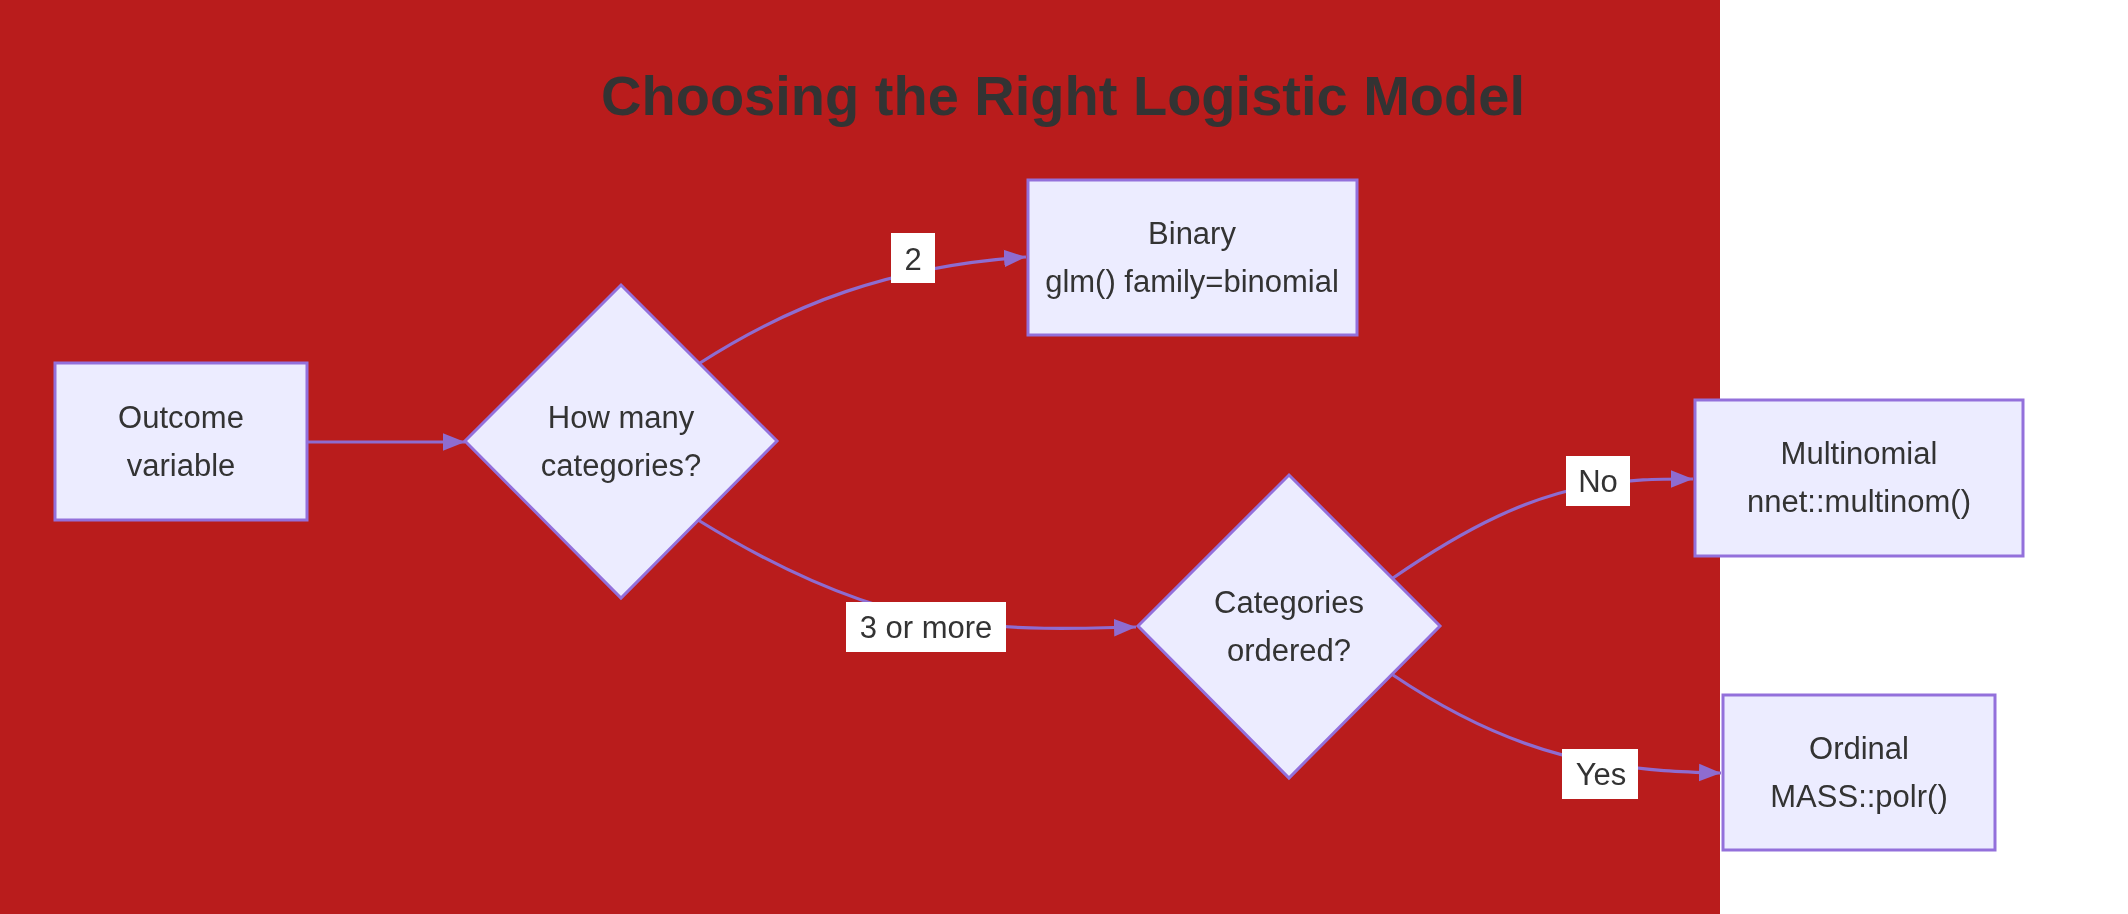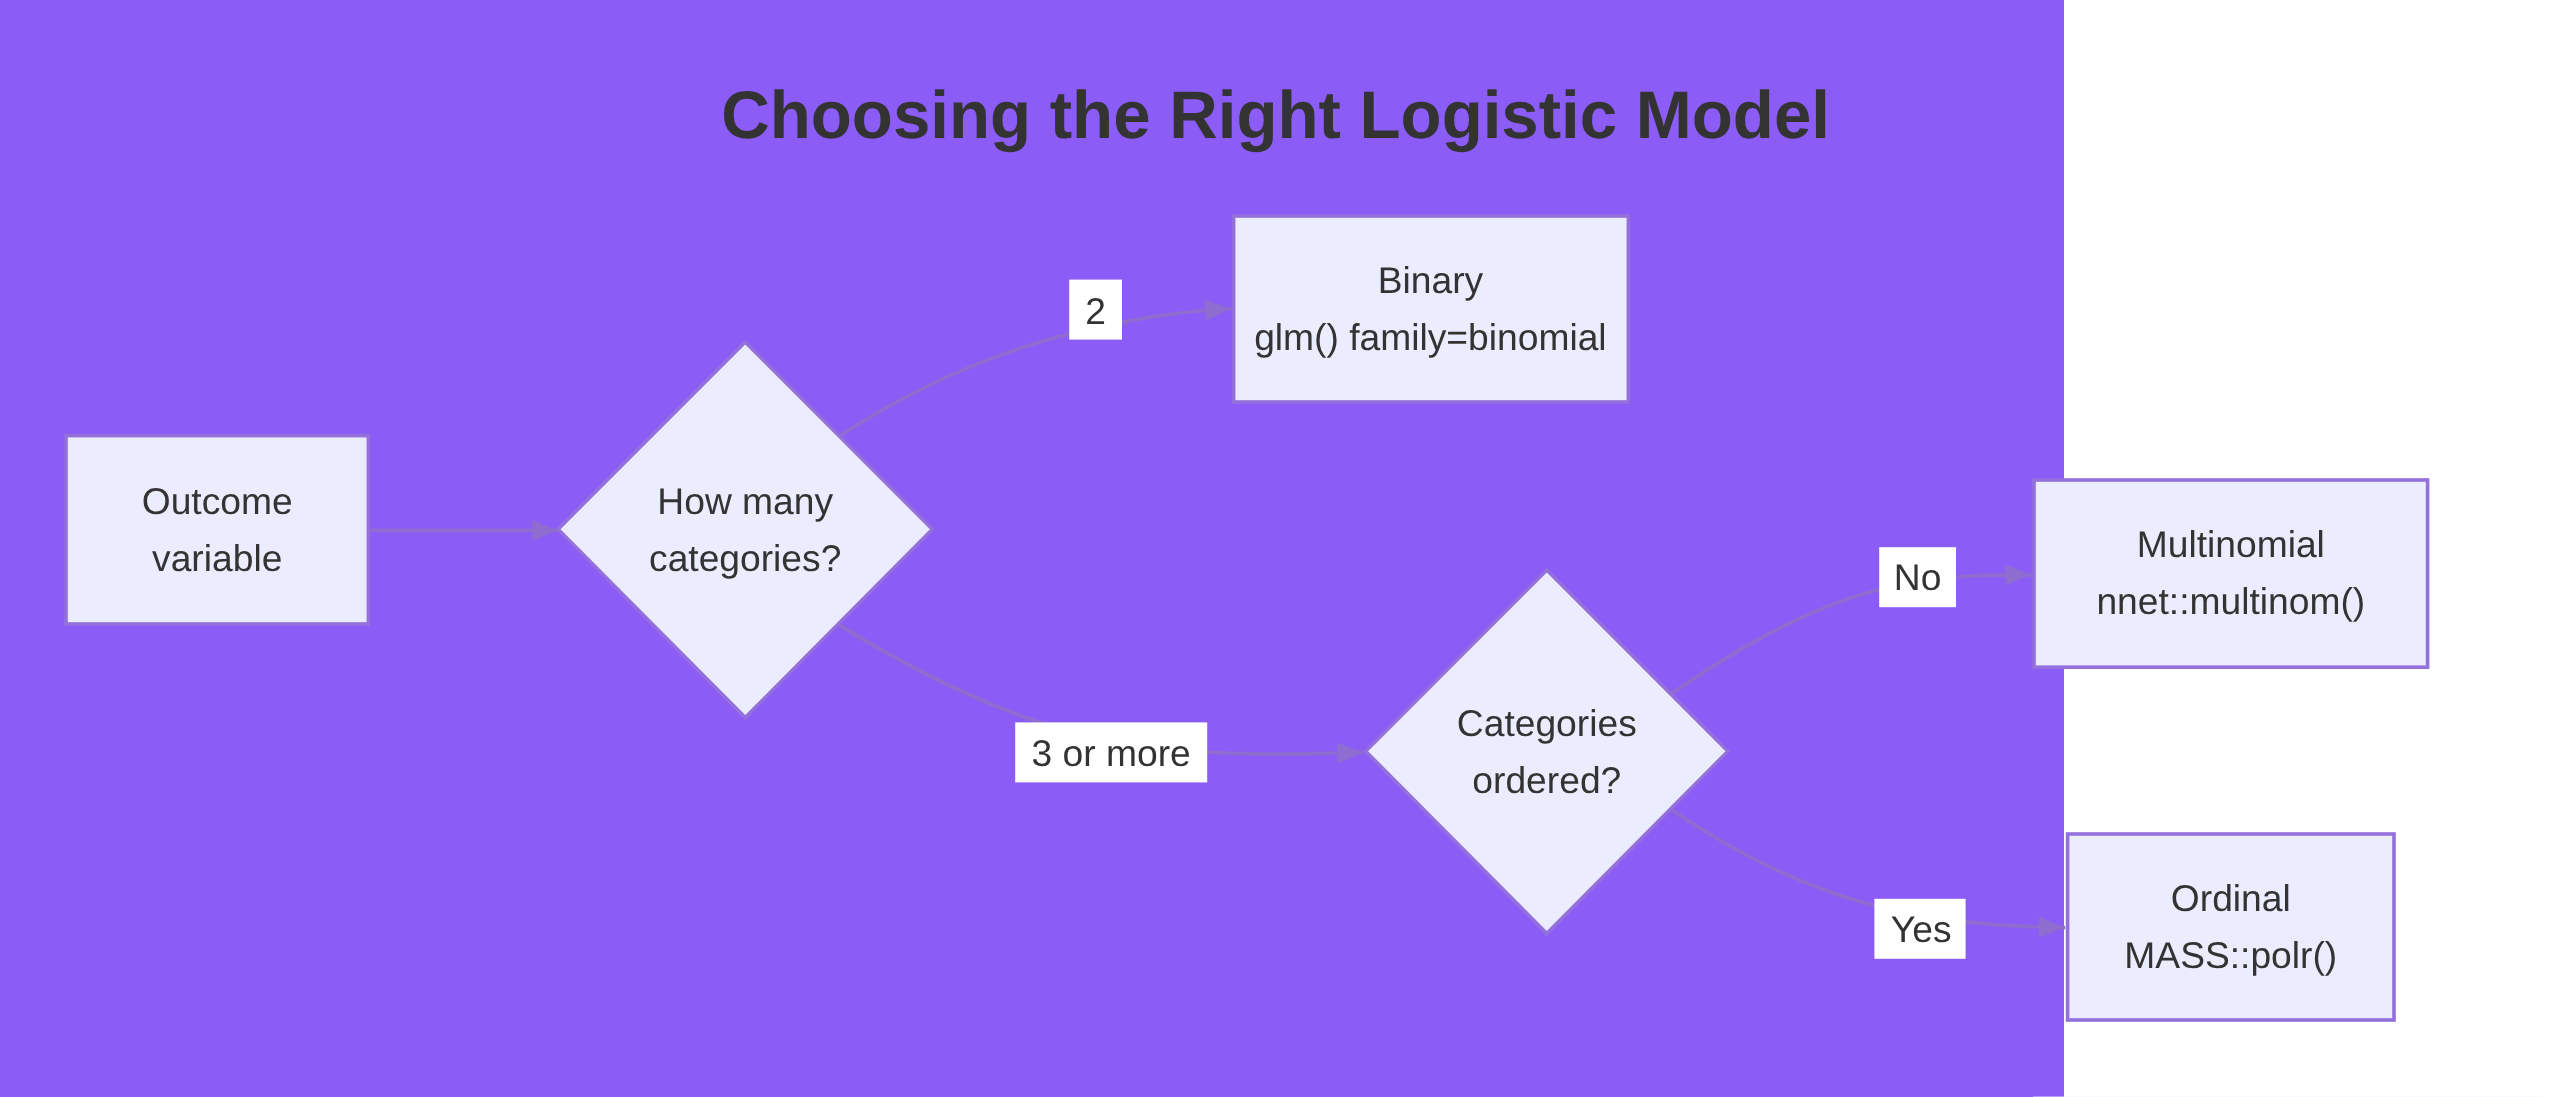--- a/index.html
+++ b/index.html
@@ -4,21 +4,21 @@
 <style>
   html, body {
     margin: 0;
     padding: 0;
     background: #ffffff;
   }
   .canvas {
     position: relative;
     width: 1720px;
     height: 914px;
-    background: #8b5cf6;
+    background: #b91c1c;
     font-family: "Liberation Sans", sans-serif;
   }
   svg { display: block; }
 
   .diagram-title {
     font-family: "Liberation Sans", sans-serif;
     font-size: 56px;
     font-weight: bold;
     fill: #333333;
     text-anchor: middle;

